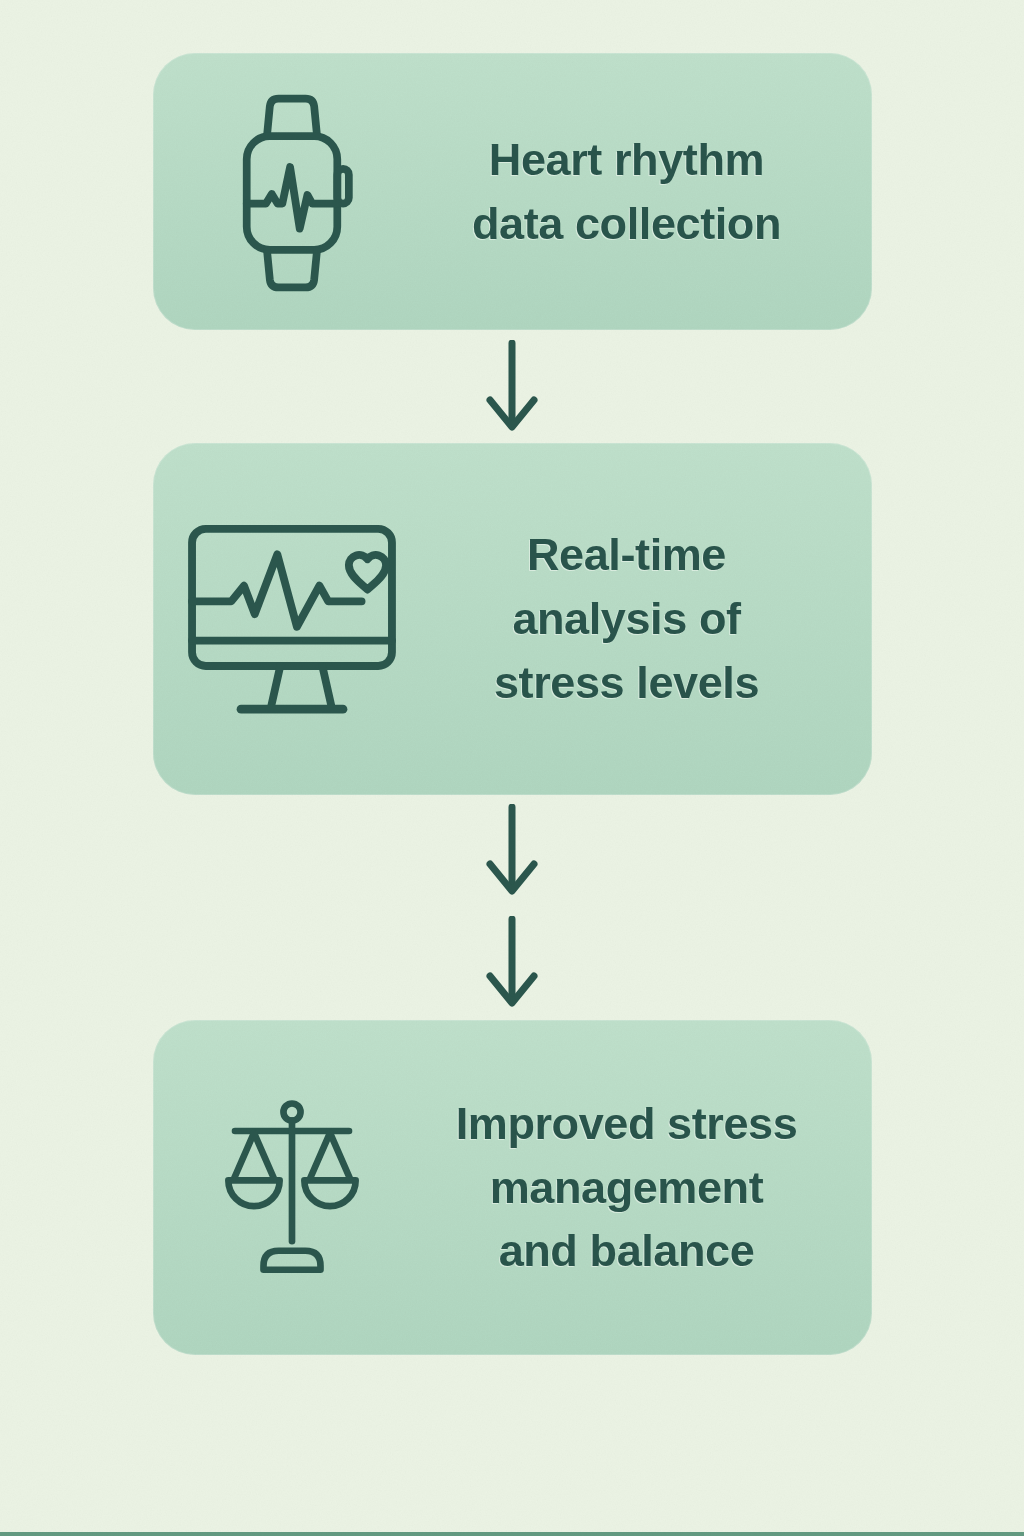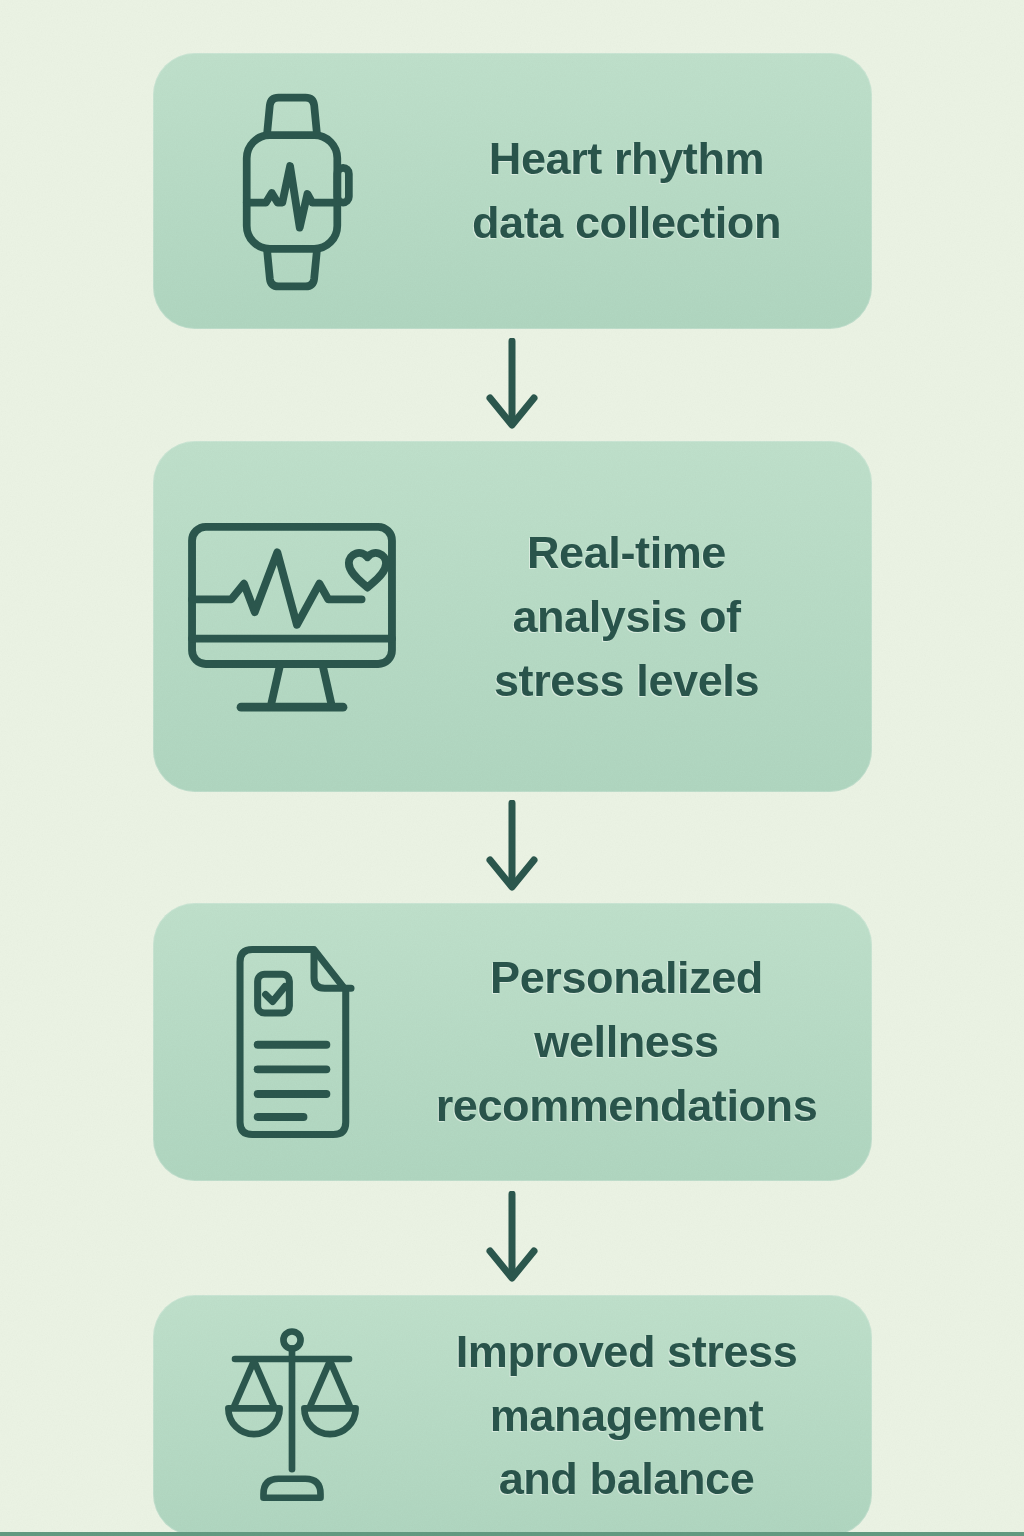--- a/index.html
+++ b/index.html
@@ -17,21 +17,21 @@
   .card{
     width:719px;
     border-radius:42px;
     background:linear-gradient(180deg,#bfe0cb 0%,#b0d6c0 100%);
     display:flex;align-items:center;
     box-shadow:inset 0 0 0 1px rgba(255,255,255,0.18);
   }
   .step-1{height:277px}
   .step-2{height:352px}
   .step-3{height:280px}
-  .step-4{height:242px}
+  .step-4{height:335px}
   .arrow-wrap{display:flex;align-items:center;justify-content:center;}
   .a1{height:113px}.a2{height:111px}.a3{height:114px}
   .icon-col{
     width:265px;flex:none;
     display:flex;justify-content:center;align-items:center;
     padding-left:14px;box-sizing:border-box;
   }
   .label{
     flex:1;text-align:center;
     color:#29544b;font-weight:bold;
@@ -100,39 +100,20 @@
 stress levels</div>
   </section>
 
   <div class="arrow-wrap a2">
     <svg class="arrow" width="60" height="94" viewBox="0 0 60 94">
       <path d="M30 3 V80" stroke-width="7"></path>
       <path d="M8 60 L30 87 L52 60" stroke-width="7"></path>
     </svg>
   </div>
 
-  <section class="card step-3">
-    <div class="icon-col">
-      <svg class="icon" width="150" height="207" viewBox="0 0 170 235">
-        <g stroke-width="8">
-          <path d="M110 12 H40 q-14 0 -14 14 v182 q0 14 14 14 h92 q14 0 14 -14 V58 Z"></path>
-          <path d="M110 14 v30 q0 12 12 12 h30"></path>
-          <rect x="46" y="40" width="36" height="44" rx="8"></rect>
-          <path d="M55 63 l8 8 l14 -17"></path>
-          <path d="M46 120 h78" stroke-width="9"></path>
-          <path d="M46 148 h78" stroke-width="9"></path>
-          <path d="M46 176 h78" stroke-width="9"></path>
-          <path d="M46 202 h52" stroke-width="9"></path>
-        </g>
-      </svg>
-    </div>
-    <div class="label">Personalized
-wellness
-recommendations</div>
-  </section>
 
   <div class="arrow-wrap a3">
     <svg class="arrow" width="60" height="94" viewBox="0 0 60 94">
       <path d="M30 3 V80" stroke-width="7"></path>
       <path d="M8 60 L30 87 L52 60" stroke-width="7"></path>
     </svg>
   </div>
 
   <section class="card step-4">
     <div class="icon-col">

